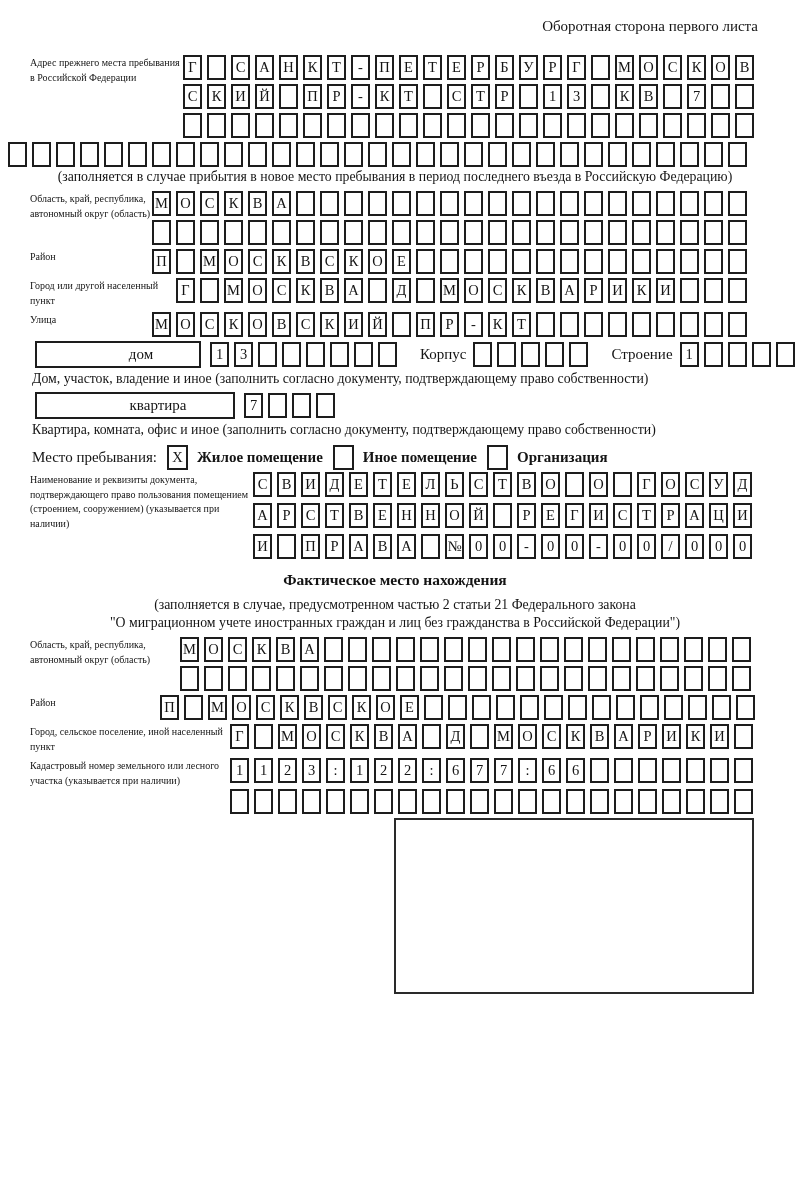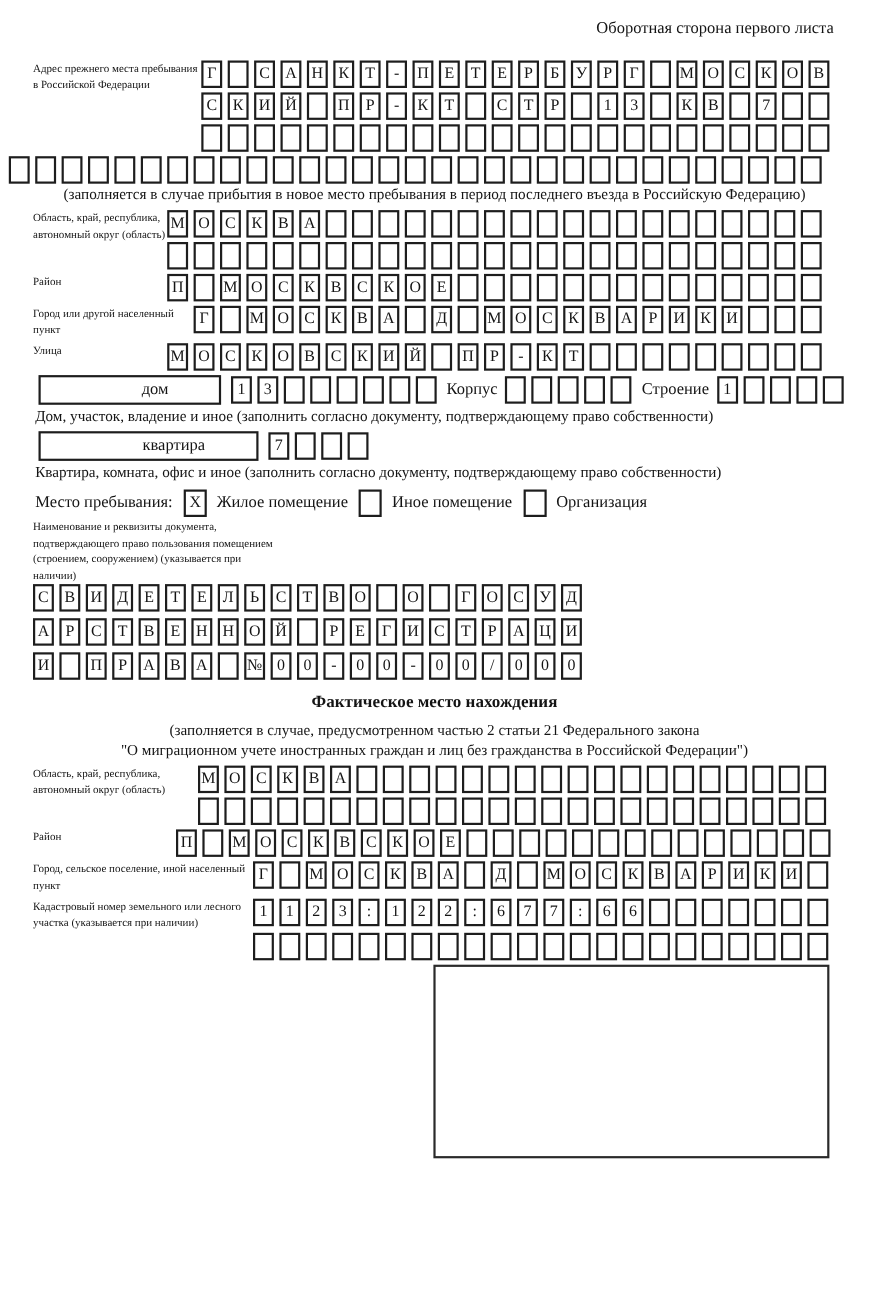--- a/index.html
+++ b/index.html
@@ -23,26 +23,26 @@
   .fullrow{margin-left:-22px;margin-bottom:2px;}
 
   .note-c{font-size:13.8px;text-align:center;margin:2px 0 6px 0;}
   .note-l{font-size:13.8px;text-align:left;margin:1px 0 5px 2px;}
   .sec-title{font-size:16.5px;font-weight:bold;text-align:center;margin:8px 0 10px 0;}
   .sub-title{font-size:15.5px;font-weight:bold;text-align:center;margin:12px 0 8px 0;}
 
   .widebox{box-sizing:border-box;height:27px;border:2px solid #1d1d1d;display:flex;
            align-items:center;justify-content:center;font-size:15px;flex:0 0 auto;padding-left:46px;}
   .house-row,.apt-row{display:flex;align-items:center;margin:2px 0 3px 5px;}
-  .inline-lab{font-size:15px;padding:0 7px 0 9px;flex:0 0 auto;}
+  .inline-lab{font-size:15px;padding:0 7px 0 23px;flex:0 0 auto;}
 
   .stay-row{display:flex;align-items:center;margin:7px 0 2px 2px;font-size:15px;}
   .chk{box-sizing:border-box;width:21px;height:25px;border:2px solid #1d1d1d;display:flex;
        align-items:center;justify-content:center;font-size:14.5px;flex:0 0 auto;}
-  .stay-row .opt-label{padding:0 10px 0 9px;}
+  .stay-row .opt-label{padding:0 10px 0 9px;font-weight:bold;}
   .stay-row .lead{padding-right:10px;}
 
   .stamp-wrap{margin:4px 0 0 360px;width:372px;}
   .stamp-box{box-sizing:border-box;width:360px;height:176px;border:2px solid #2a2a2a;margin-left:4px;}
 </style>
 </head>
 <body>
 
 <div class="page">
 
@@ -366,21 +366,21 @@
   <div class="stay-row">
     <span class="lead">Место пребывания:</span>
     <span class="chk">X</span>
     <span class="opt-label">Жилое помещение</span>
     <span class="chk"></span>
     <span class="opt-label">Иное помещение</span>
     <span class="chk"></span>
     <span class="opt-label">Организация</span>
   </div>
 
-  <div class="frow" style="margin-bottom:2px;flex-direction:column;">
+  <div class="frow" style="margin-bottom:2px;">
     <div class="flabel w223">Наименование и реквизиты документа, подтверждающего право пользования помещением (строением, сооружением) (указывается при наличии)</div>
     <div class="rowstack" style="gap:6px;">
       <div class="cells">
           <span class="cell">С</span>
           <span class="cell">В</span>
           <span class="cell">И</span>
           <span class="cell">Д</span>
           <span class="cell">Е</span>
           <span class="cell">Т</span>
           <span class="cell">Е</span>

